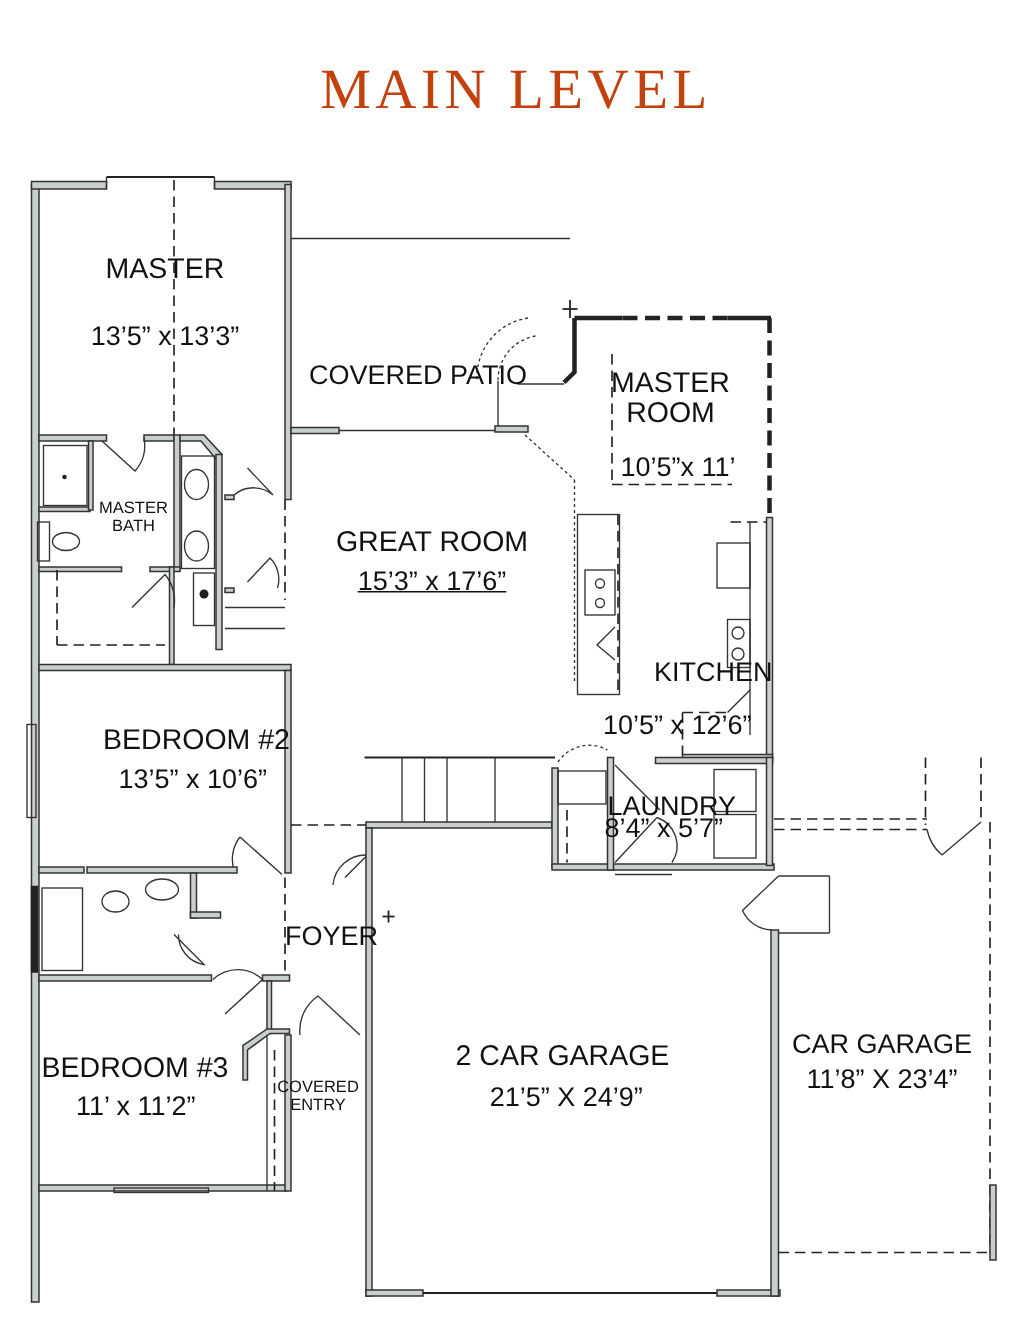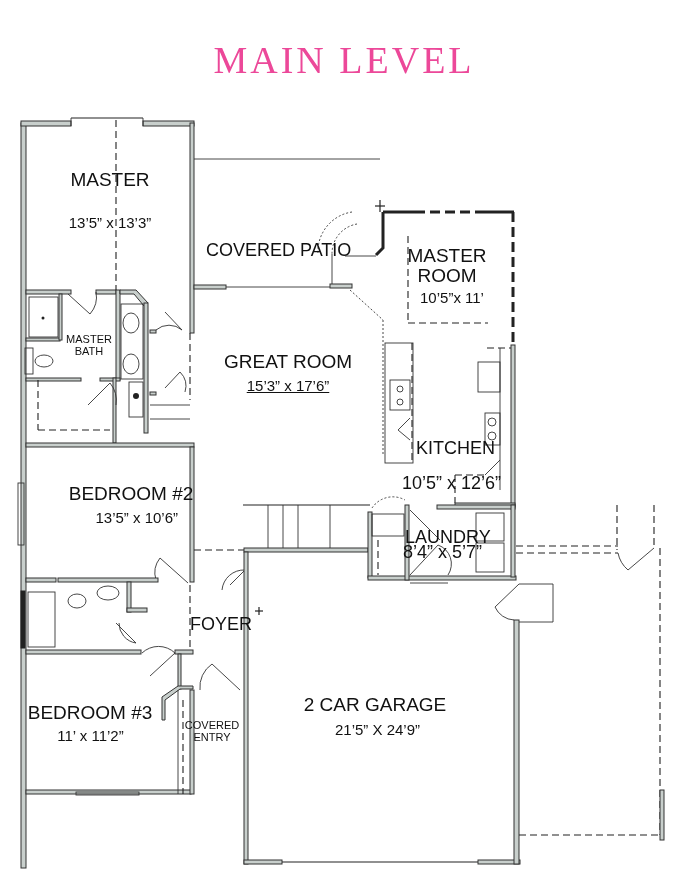--- a/index.html
+++ b/index.html
@@ -1,21 +1,21 @@
 <!DOCTYPE html>
 <html><head>
 <meta charset="utf-8">
 <style>
   html, body { margin:0; padding:0; background:#ffffff; }
   body { width:688px; height:878px; position:relative; overflow:hidden; font-family:"Liberation Sans", sans-serif; color:#111; }
-  .title { position:absolute; left:0; width:688px; top:38px; text-align:center; font-family:"Liberation Serif", "DejaVu Serif", serif; font-size:38px; letter-spacing:3px; font-weight:400; color:#ec4899; }
+  .title { position:absolute; left:0; width:688px; top:38px; text-align:center; font-family:"Liberation Serif", "DejaVu Serif", serif; font-size:38px; letter-spacing:3px; font-weight:400; color:#c2410c; }
   svg.plan { position:absolute; left:0; top:0; width:688px; height:878px; }
   .lbl { position:absolute; text-align:center; white-space:nowrap; line-height:1.05; }
   .room-name { font-size:19px; }
-  .room-dim { font-size:15px; }
+  .room-dim { font-size:18px; }
   .small { font-size:18px; }
   .xs { font-size:11px; }
   .wall { fill:#c8cfcc; stroke:#333; stroke-width:1; }
   .ln { stroke:#222; stroke-width:1.2; fill:none; }
   .thin { stroke:#333; stroke-width:0.9; fill:none; }
   .dash { stroke:#222; stroke-width:1.1; fill:none; stroke-dasharray:7 4; }
   .dot { stroke:#333; stroke-width:0.9; fill:none; stroke-dasharray:2 2; }
   .heavy { stroke:#222; stroke-width:3; fill:none; }
   .heavydash { stroke:#222; stroke-width:3; fill:none; stroke-dasharray:10 5; }
 </style>
@@ -186,31 +186,31 @@
   <div>MASTER</div>
 </div>
 <div class="lbl room-dim" style="left:40px; top:215px; width:140px;">13’5” x 13’3”</div>
 
 <div class="lbl small" style="left:206px; top:241px; width:110px;">COVERED PATIO</div>
 
 <div class="lbl room-name" style="left:397px; top:246px; width:100px;">
   <div>MASTER</div>
   <div>ROOM</div>
 </div>
-<div class="lbl room-dim" style="left:397px; top:290px; width:110px;">10’5”x 11’</div>
+<div class="lbl room-dim" style="left:397px; top:302px; width:110px;">10’5”x 11’</div>
 
 <div class="lbl xs" style="left:58px; top:334px; width:62px;">
   <div>MASTER</div>
   <div>BATH</div>
 </div>
 
 <div class="lbl room-name" style="left:208px; top:352px; width:160px;">GREAT ROOM</div>
 <div class="lbl room-dim" style="left:208px; top:378px; width:160px;text-decoration:underline;">15’3” x 17’6”</div>
 
-<div class="lbl small" style="left:416px; top:439px; width:70px;">KITCHEN</div>
+<div class="lbl small" style="left:436px; top:439px; width:70px;">KITCHEN</div>
 <div class="lbl small" style="left:402px; top:474px; width:90px;">10’5” x 12’6”</div>
 
 <div class="lbl room-name" style="left:28px; top:484px; width:150px;margin-left:28px;">BEDROOM #2</div>
 <div class="lbl room-dim" style="left:28px; top:510px; width:150px;text-align:right;">13’5” x 10’6”</div>
 
 <div class="lbl small" style="left:405px; top:528px; width:72px;">LAUNDRY</div>
 <div class="lbl small" style="left:403px; top:543px; width:76px;">8’4” x 5’7”</div>
 
 <div class="lbl small" style="left:190px; top:615px; width:50px;">FOYER</div>
 
@@ -219,13 +219,15 @@
 
 <div class="lbl xs" style="left:182px; top:720px; width:60px;">
   <div>COVERED</div>
   <div>ENTRY</div>
 </div>
 
 <div class="lbl room-name" style="left:290px; top:695px; width:170px;">2 CAR GARAGE</div>
 <div class="lbl room-dim" style="left:300px; top:722px; width:155px;">21’5” X 24’9”</div>
 
 <div class="lbl room-dim" style="left:518px; top:685px; width:140px; line-height:1.3;">
+  <div>CAR GARAGE</div>
+  <div>11’8” X 23’4”</div>
 </div>
 
 </body></html>

